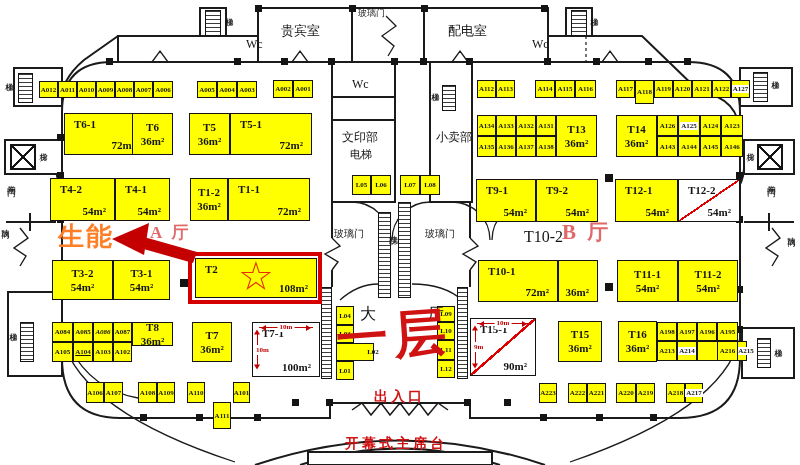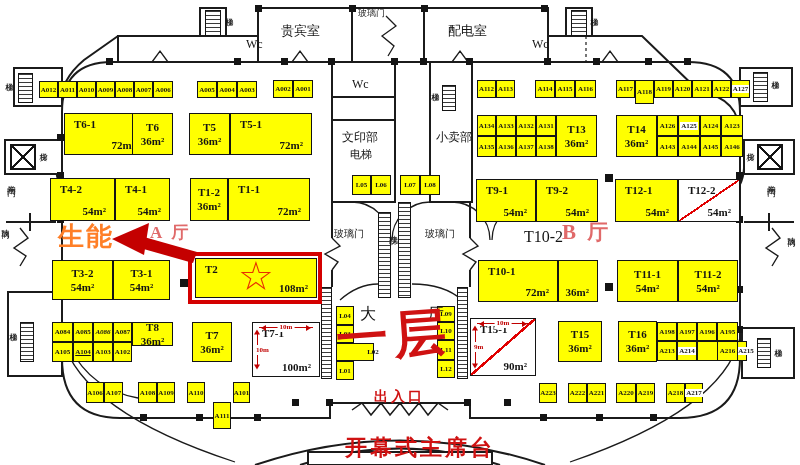--- a/index.html
+++ b/index.html
@@ -571,20 +571,20 @@
       <span class="room v" style="left: 6px; top: 178px; font-size: 9px;">卷闸门</span>
       <span class="room v" style="left: 766px; top: 178px; font-size: 9px;">卷闸门</span>
       <span class="room v" style="left: 0px; top: 222px; font-size: 8px;">玻璃门</span>
       <span class="room v" style="left: 786px; top: 230px; font-size: 8px;">玻璃门</span>
       <span class="ann company" style="left: 58px; top: 224px; font-size: 26px;">生能</span>
       <span class="ann hall" style="left: 150px; top: 224px; font-size: 17px;">A 厅</span>
       <span class="ann hall" style="left: 562px; top: 222px; font-size: 21px;">B 厅</span>
       <span class="ann black" style="left: 524px; top: 229px; font-size: 16px;">T10-2</span>
       <span class="ann floor" style="left: 336px; top: 310px; font-size: 52px;">一层</span>
       <span class="ann redtext" style="left: 374px; top: 390px; font-size: 14px;">出入口</span>
-      <span class="ann redtext" style="left: 345px; top: 437px; font-size: 22px; text-align: center;">开幕式主席台</span>
+      <span class="ann redtext" style="left: 345px; top: 437px; font-size: 14px; text-align: center;">开幕式主席台</span>
     </div>
 
   <svg class="layer overlay" width="800" height="465" viewBox="0 0 800 465">
     <polygon points="112,239 149,223 144,255" fill="#C40000"></polygon>
     <polygon points="137,235 197,252 193,263 133,246" fill="#C40000"></polygon>
   </svg>
 </div>
 
 </body></html>

